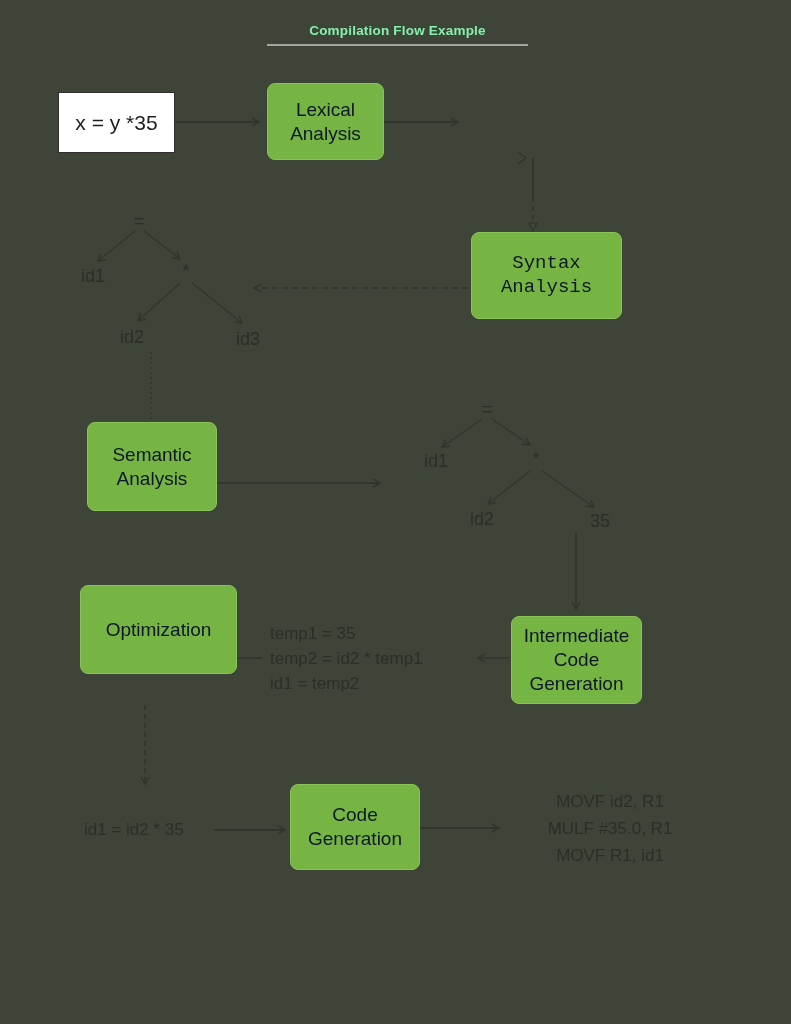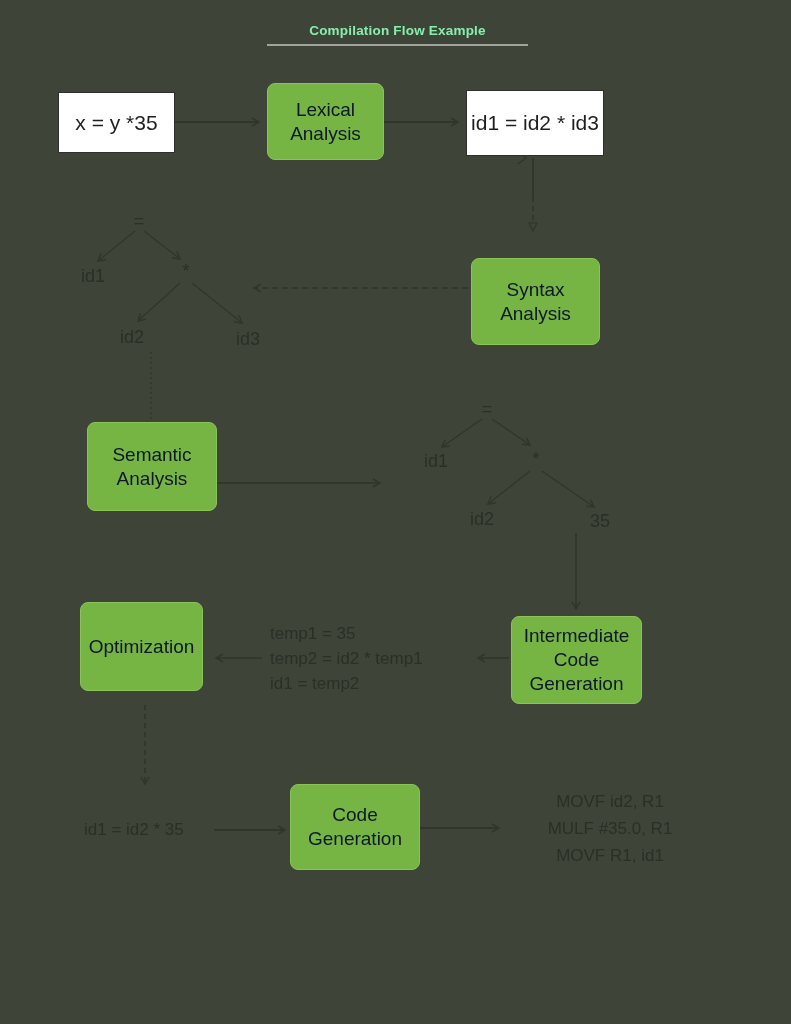--- a/index.html
+++ b/index.html
@@ -27,24 +27,24 @@
     background:#76b543;border:1px solid #8cc359;border-radius:8px;
     color:#0f172a;font-size:19px;line-height:1.25;
   }
   .box-white{
     background:#ffffff;border:1px solid #2f2f2f;
     color:#1f1f1f;font-size:21px;
   }
   .b-source{left:58px;top:92px;width:117px;height:61px;}
   .b-lexical{left:267px;top:83px;width:117px;height:77px;}
   .b-tokens{left:466px;top:90px;width:138px;height:66px;}
-  .b-syntax{left:471px;top:258px;width:129px;height:87px;}
+  .b-syntax{left:471px;top:232px;width:151px;height:87px;font-family:Liberation Mono, monospace;}
   .b-semantic{left:87px;top:422px;width:130px;height:89px;}
   .b-icg{left:511px;top:616px;width:131px;height:88px;}
-  .b-opt{left:80px;top:602px;width:123px;height:89px;}
+  .b-opt{left:80px;top:585px;width:157px;height:89px;}
   .b-codegen{left:290px;top:784px;width:130px;height:86px;}
   .tree-label{
     position:absolute;transform:translate(-50%,-50%);
     color:#2b2f27;font-size:18px;white-space:nowrap;
   }
   .code-block{
     position:absolute;color:#2b2f27;font-size:17px;line-height:25px;white-space:nowrap;
   }
   .code-icode{left:270px;top:621px;}
   .code-opt{left:84px;top:817px;font-size:17px;}
@@ -99,21 +99,20 @@
 
     <line x1="214" y1="830" x2="285" y2="830" stroke="#31352c" stroke-width="1.8" marker-end="url(#arr)"></line>
 
     <line x1="420" y1="828" x2="499" y2="828" stroke="#31352c" stroke-width="1.8" marker-end="url(#arr)"></line>
   </svg>
 
   <div class="diagram-title">Compilation Flow Example</div>
   <div class="title-underline"></div>
 
   <div class="box box-white b-source">x = y *35</div>
-  <div class="box box-white b-tokens">id1 = id2 * id3</div>
 
   <div class="box box-green b-lexical">Lexical
 Analysis</div>
   <div class="box box-green b-syntax">Syntax
 Analysis</div>
   <div class="box box-green b-semantic">Semantic
 Analysis</div>
   <div class="box box-green b-icg">Intermediate
 Code
 Generation</div>

